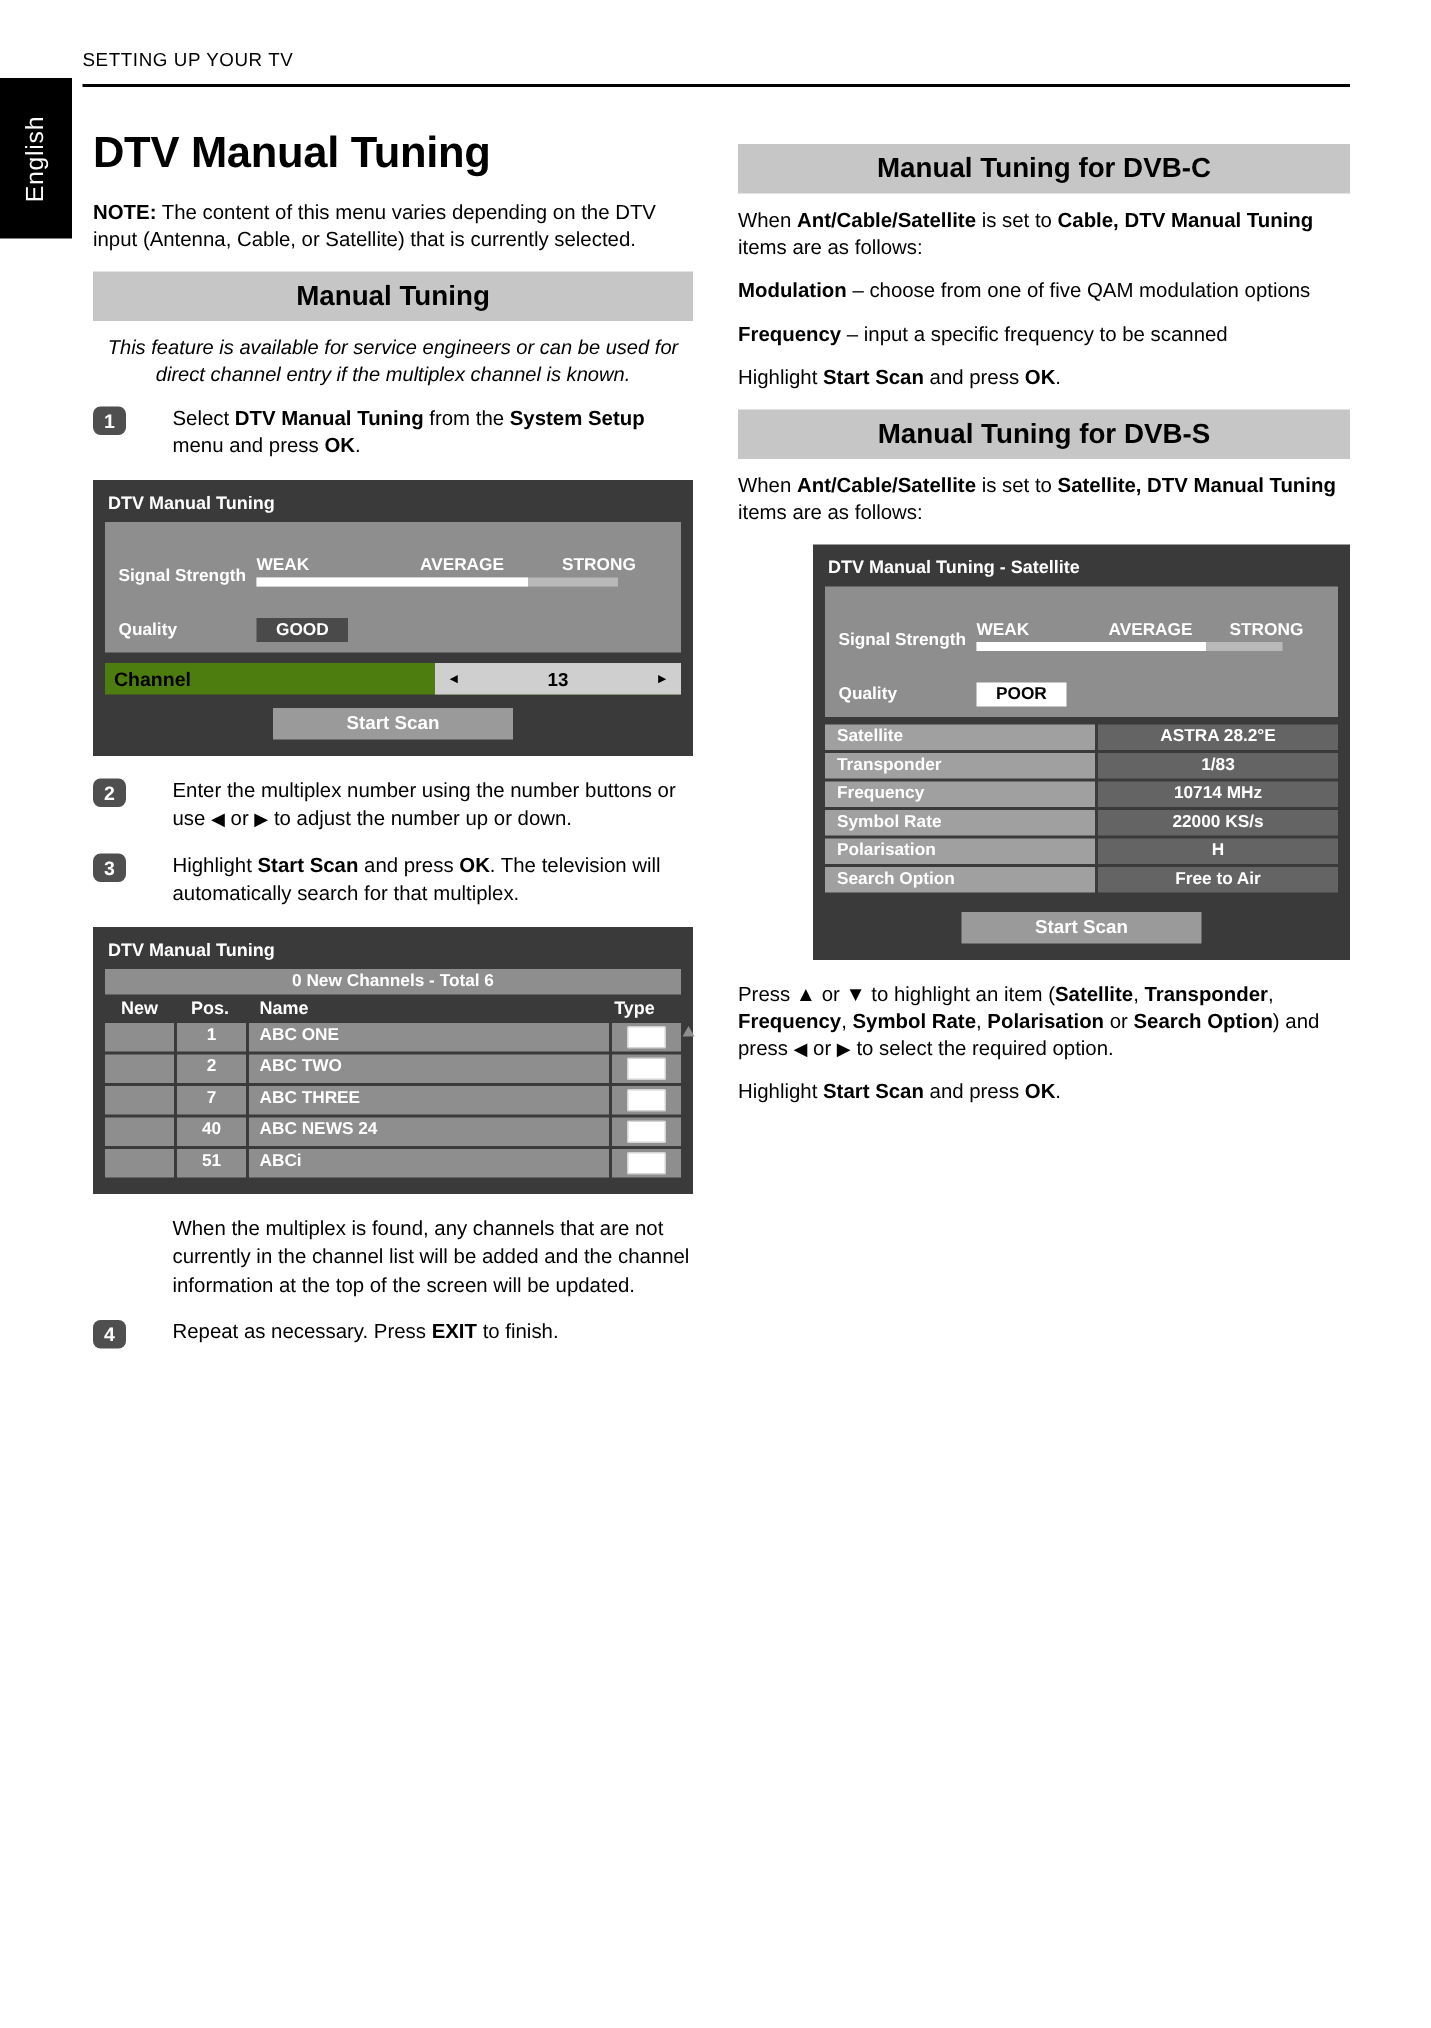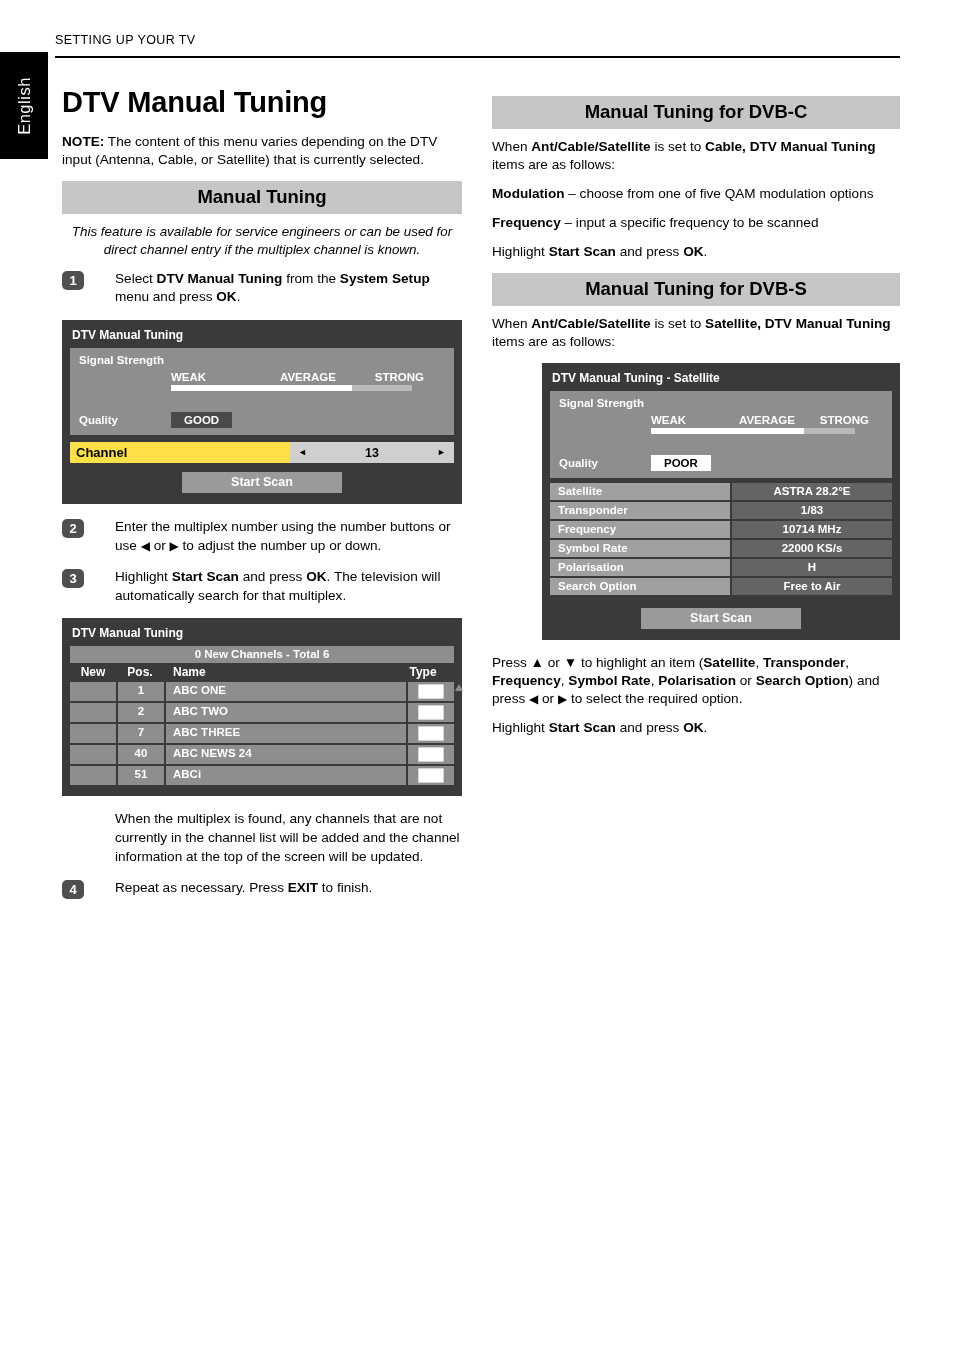--- a/index.html
+++ b/index.html
@@ -83,41 +83,41 @@
     background:#3a3a3a;
     padding:7px 8px 9px 8px;
     margin:6px 0 14px 0;
     color:#ffffff;
     font-size:11.5px;
     box-sizing:border-box;
   }
   .osd-title { font-weight:bold; font-size:12px; padding:1px 2px 6px 2px; }
 
   .sig-panel { background:#8e8e8e; padding:6px 9px 7px 9px; }
-  .sig-row { display:flex; align-items:flex-start; }
+  .sig-row { display:flex; align-items:flex-end; }
   .sig-label { width:92px; font-weight:bold; font-size:11.5px; padding-bottom:1px; }
   .sig-meter { flex:1; }
   .sig-scale { display:flex; font-weight:bold; font-size:11.5px; padding-bottom:2px; }
   .sig-scale span { flex:1; text-align:left;margin-top:17px; }
   .sig-scale span.mid { text-align:center; }
   .sig-scale span.hi  { text-align:center; }
   .sig-bar { height:6px; background:#b9b9b9; width:88%; position:relative; }
   .sig-bar i { position:absolute; left:0; top:0; bottom:0; background:#ffffff; display:block; }
 
   .q-row { display:flex; align-items:center; margin-top:21px; }
   .q-label { width:92px; font-weight:bold; font-size:11.5px; }
   .q-badge {
     font-weight:bold; font-size:11.5px;
     padding:2px 13px; display:inline-block;
   }
   .q-badge.dark  { background:#4a4a4a; color:#ffffff; }
   .q-badge.light { background:#ffffff; color:#000000; }
 
   
-  .chan-row { display:flex; margin-top:7px; background:#fde047; align-items:stretch; }
+  .chan-row { display:flex; margin-top:7px; background:#4d7c0f; align-items:stretch; }
   .chan-name { flex:1; color:#000000; font-weight:bold; font-size:13px; padding:3px 6px; }
   .chan-val {
     width:148px; background:#cfcfcf; color:#000000;
     display:flex; align-items:center; justify-content:space-between;
     padding:3px 8px; font-weight:bold; font-size:12.5px;
   }
   .chan-val .num { flex:1; text-align:center; }
   .tri { font-size:9px; line-height:1; }
 
   .scan-btn {

